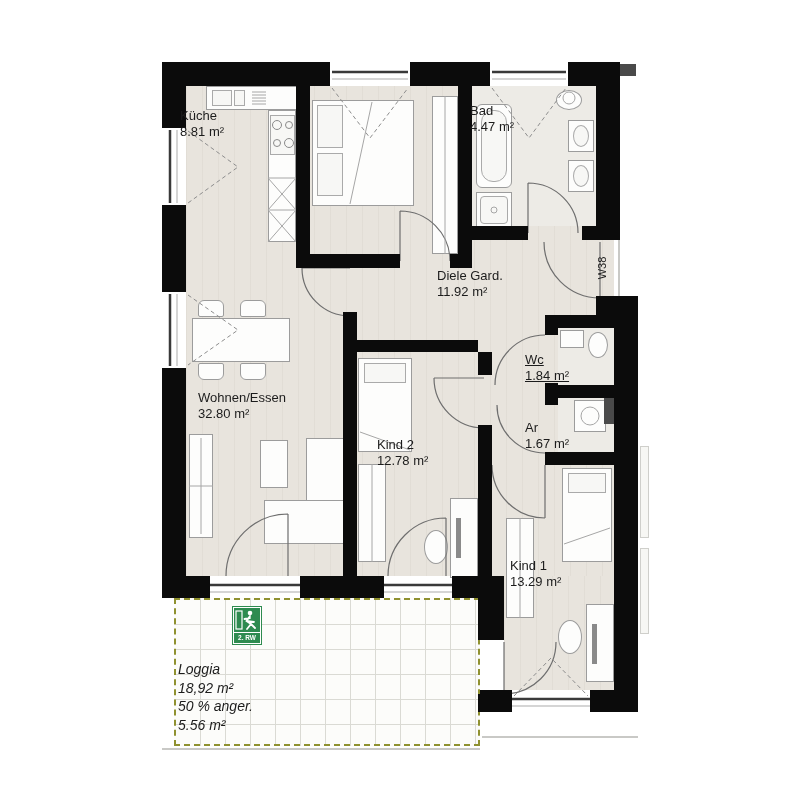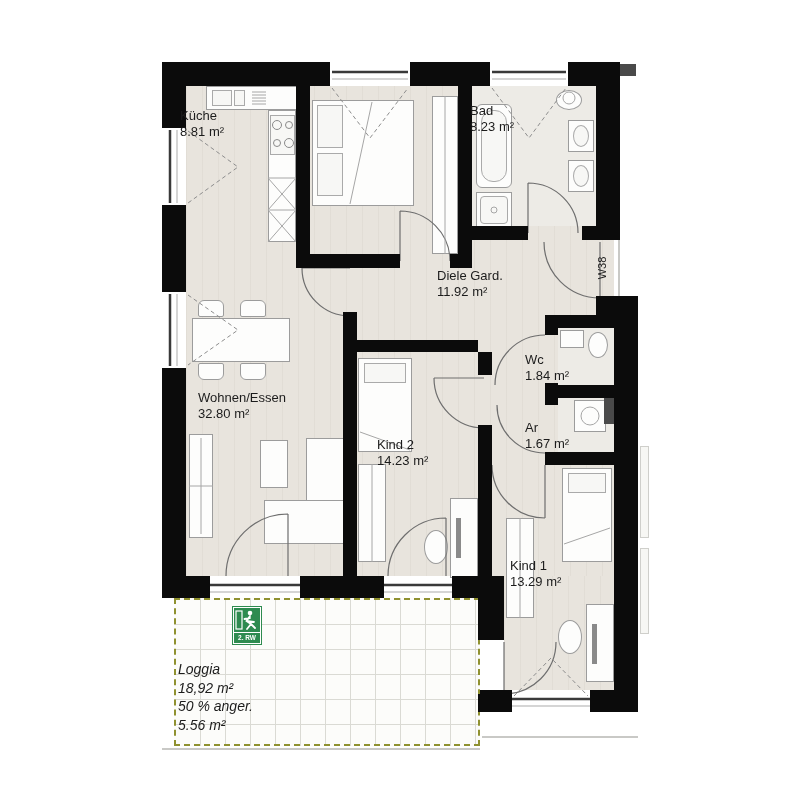--- a/index.html
+++ b/index.html
@@ -193,41 +193,41 @@
   <i class="w" style="left:452px;top:576px;width:52px;height:22px;"></i>
   <i class="w" style="left:480px;top:690px;width:32px;height:22px;"></i>
   <i class="w" style="left:590px;top:690px;width:48px;height:22px;"></i>
 
   <div class="room-label" style="left:180px;top:108px;width:120px;">
     <div>Küche</div>
     <div>8.81 m²</div>
   </div>
   <div class="room-label" style="left:470px;top:103px;width:120px;">
     <div>Bad</div>
-    <div>8.23 m²</div>
+    <div>4.47 m²</div>
   </div>
   <div class="room-label" style="left:437px;top:268px;width:120px;">
     <div>Diele Gard.</div>
     <div>11.92 m²</div>
   </div>
-  <div class="room-label" style="left:525px;top:352px;width:120px;">
+  <div class="room-label" style="left:525px;top:352px;width:120px;text-decoration:underline;">
     <div>Wc</div>
     <div>1.84 m²</div>
   </div>
   <div class="room-label" style="left:525px;top:420px;width:120px;">
     <div>Ar</div>
     <div>1.67 m²</div>
   </div>
   <div class="room-label" style="left:198px;top:390px;width:120px;">
     <div>Wohnen/Essen</div>
     <div>32.80 m²</div>
   </div>
   <div class="room-label" style="left:377px;top:414px;width:120px;margin-top:23px;">
     <div>Kind 2</div>
-    <div>14.23 m²</div>
+    <div>12.78 m²</div>
   </div>
   <div class="room-label" style="left:510px;top:558px;width:120px;">
     <div>Kind 1</div>
     <div>13.29 m²</div>
   </div>
 
   <div id="loggia-text">
     <div>Loggia</div>
     <div>18,92 m²</div>
     <div>50 % anger.</div>

